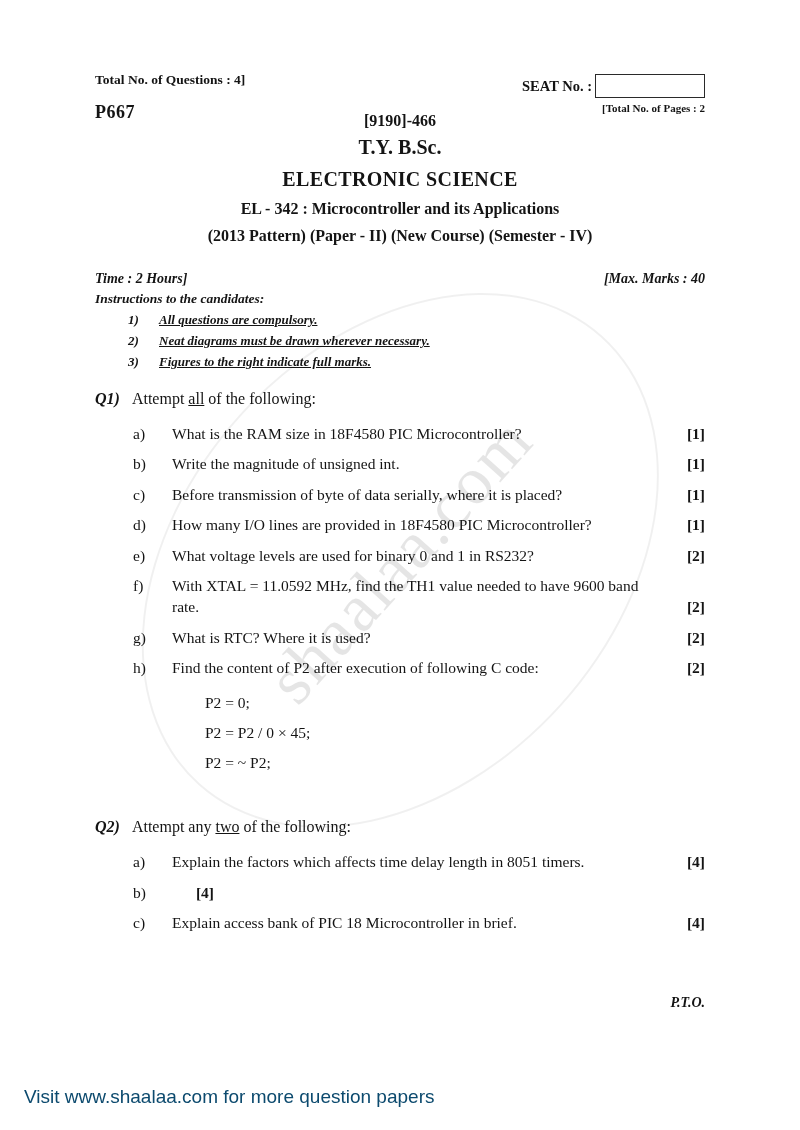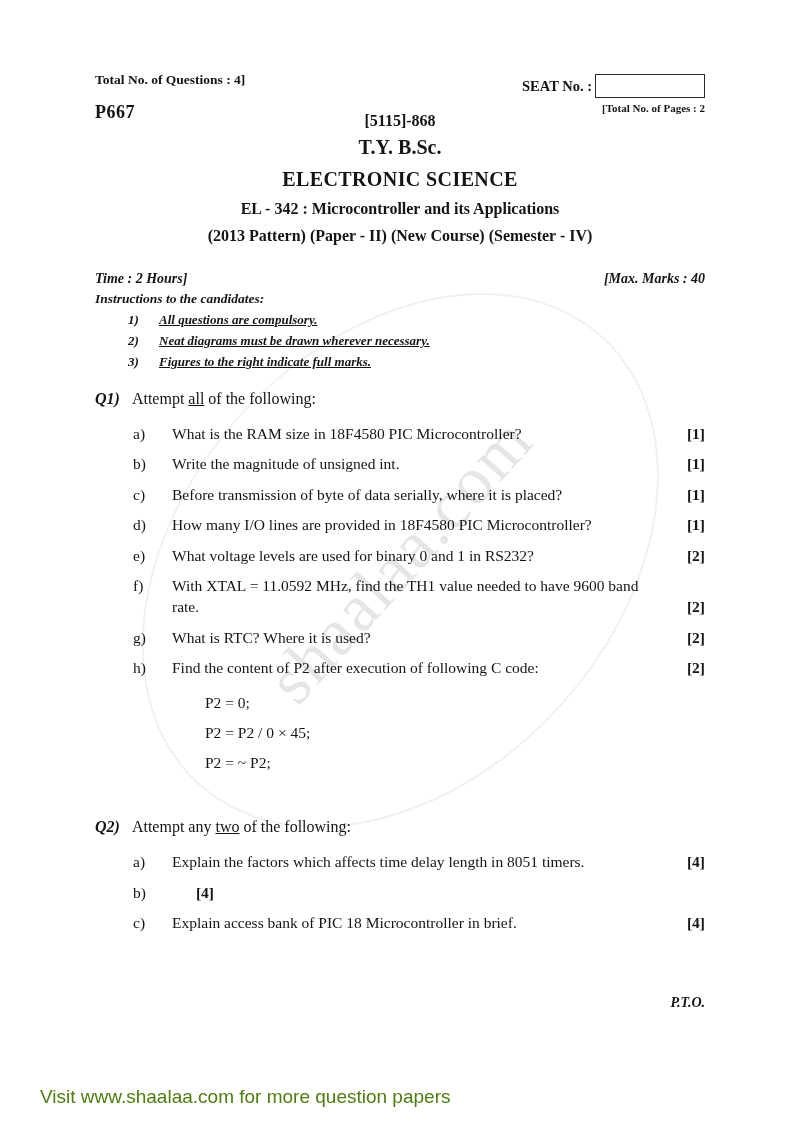--- a/index.html
+++ b/index.html
@@ -169,25 +169,25 @@
     position: absolute;
     right: 95px;
     top: 995px;
     font-weight: bold;
     font-style: italic;
     font-size: 14px;
     z-index: 2;
   }
   .site-footer {
     position: absolute;
-    left: 40px;
+    left: 24px;
     top: 1086px;
     font-family: "Liberation Sans", sans-serif;
     font-size: 19px;
-    color: #4d7c0f;
+    color: #0c4a6e;
     z-index: 2;
   }
 </style>
 </head>
 <body>
 
 <div class="sheet">
 
   <div class="watermark">
     <div class="wm-ellipse"></div>
@@ -199,21 +199,21 @@
     <div class="row-top">
       <span>Total No. of Questions : 4]</span>
       <span class="seat-group">
         <span>SEAT No. :</span>
         <span class="seat-box"></span>
       </span>
     </div>
 
     <div class="row-code">
       <div class="paper-code">P667</div>
-      <div class="exam-code">[5115]-868</div>
+      <div class="exam-code">[9190]-466</div>
       <div class="total-pages">[Total No. of Pages : 2</div>
     </div>
 
     <div class="title-block">
       <div class="title-course">T.Y. B.Sc.</div>
       <div class="title-subject">ELECTRONIC SCIENCE</div>
       <div class="title-paper">EL - 342 : Microcontroller and its Applications</div>
       <div class="title-pattern">(2013 Pattern) (Paper - II) (New Course) (Semester - IV)</div>
     </div>
 

